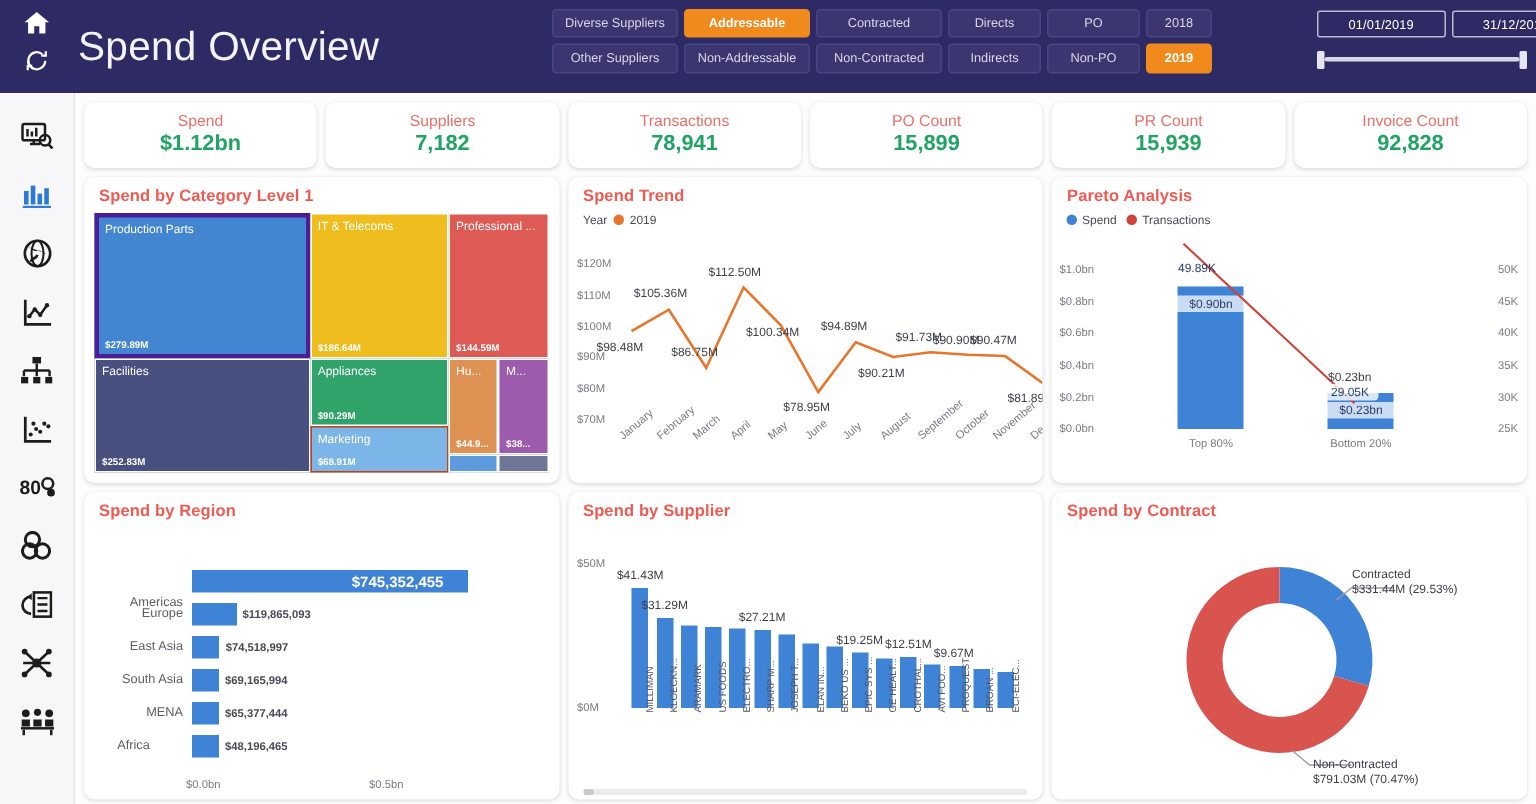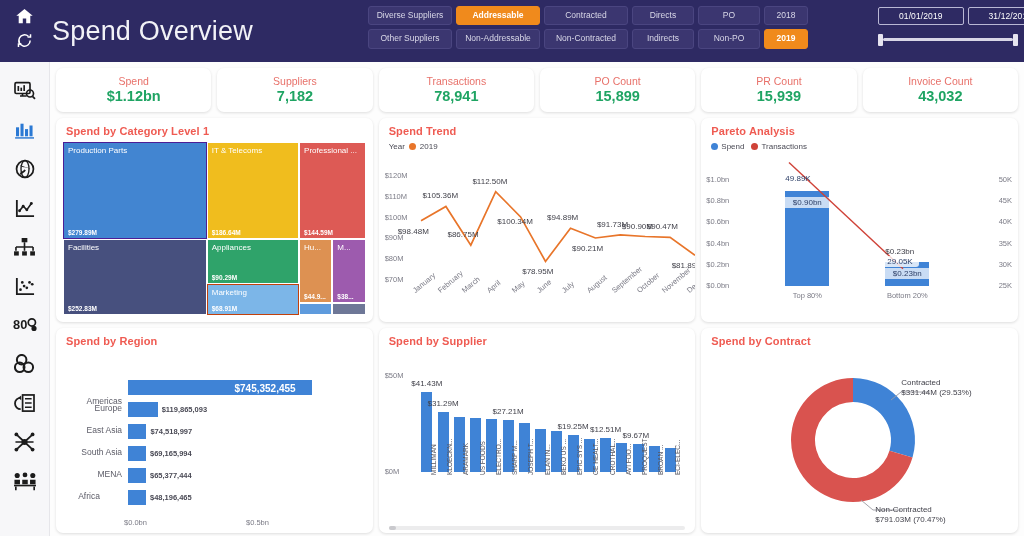--- a/index.html
+++ b/index.html
@@ -293,30 +293,30 @@
         <div class="kpi">
           <div class="kpi-label">PO Count</div>
           <div class="kpi-value">15,899</div>
         </div>
         <div class="kpi">
           <div class="kpi-label">PR Count</div>
           <div class="kpi-value">15,939</div>
         </div>
         <div class="kpi">
           <div class="kpi-label">Invoice Count</div>
-          <div class="kpi-value">43,032</div>
+          <div class="kpi-value">92,828</div>
         </div>
       </div>
 
     <div class="grid">
 
       <div class="panel">
         <div class="panel-title">Spend by Category Level 1</div>
         <div class="treemap" id="treemap">
-            <div class="tm" style="left:0%;top:0%;width:47.5%;height:56%;background:#4285d1;border:1px solid #4c1d95;">
+            <div class="tm" style="left:0%;top:0%;width:47.5%;height:56%;background:#4285d1;border:3px solid #4c1d95;">
               <div class="tm-name">Production Parts</div>
               <div class="tm-val">$279.89M</div>
             </div>
             <div class="tm" style="left:78%;top:0%;width:22%;height:56%;background:#dd5a55;border:1px solid #fff;">
               <div class="tm-name">Professional ...</div>
               <div class="tm-val">$144.59M</div>
             </div>
             <div class="tm" style="left:47.5%;top:0%;width:30.5%;height:56%;background:#f0bd1e;border:1px solid #fff;">
               <div class="tm-name">IT &amp; Telecoms</div>
               <div class="tm-val">$186.64M</div>

